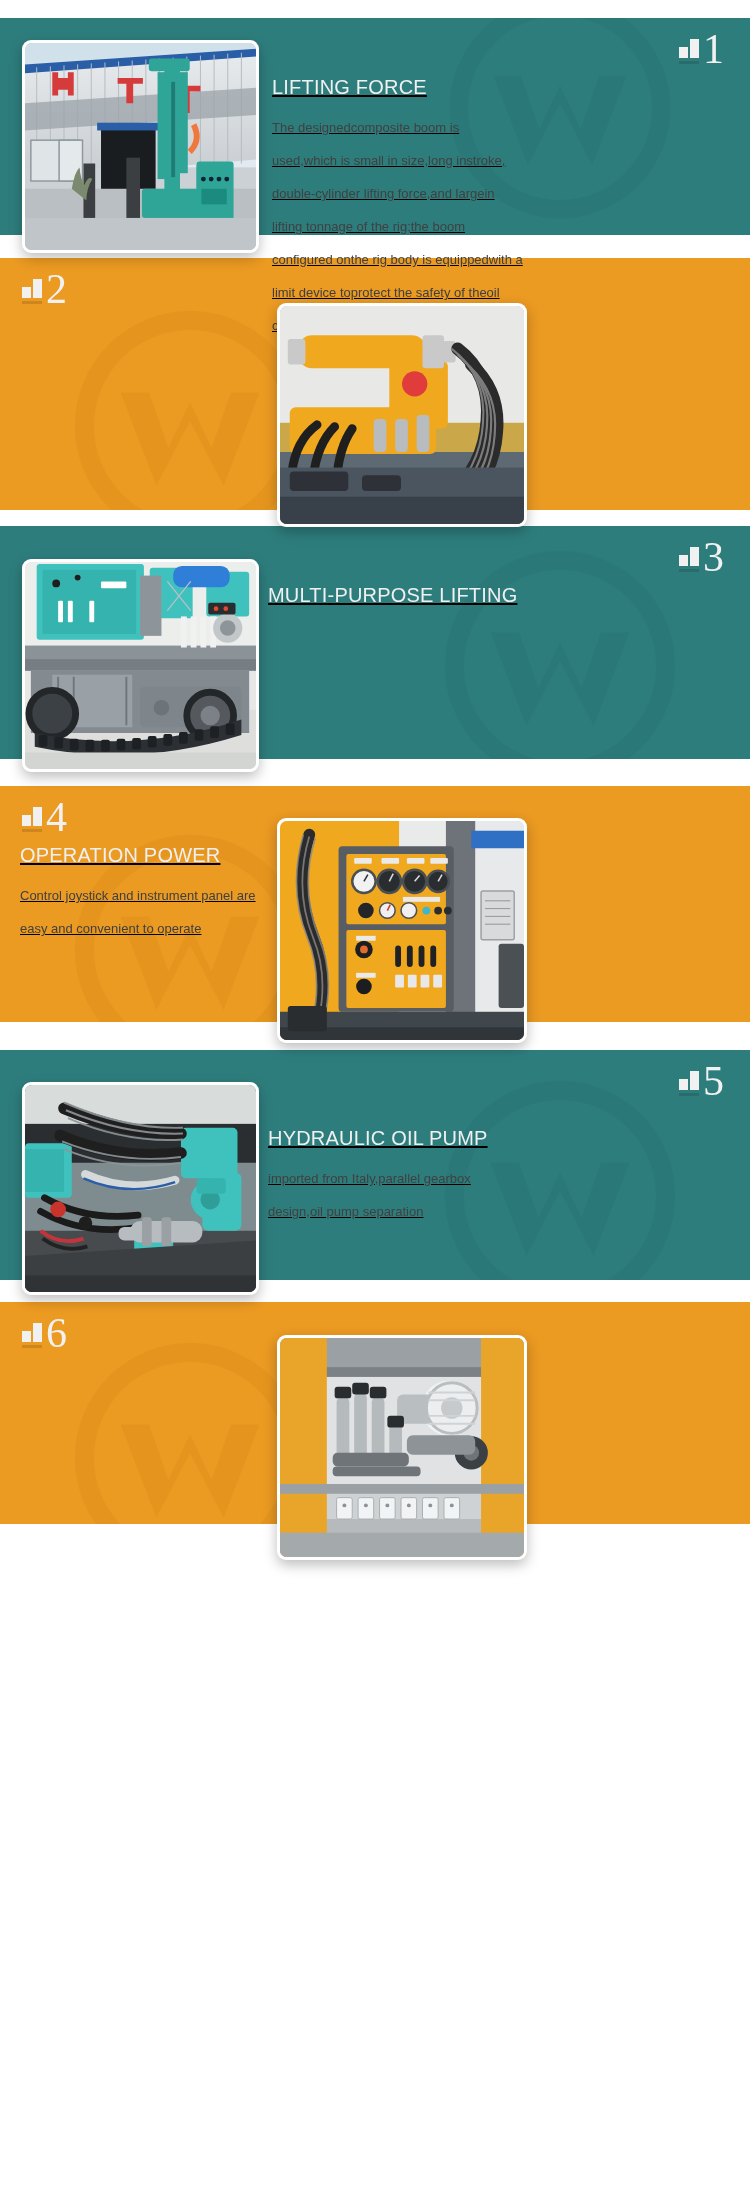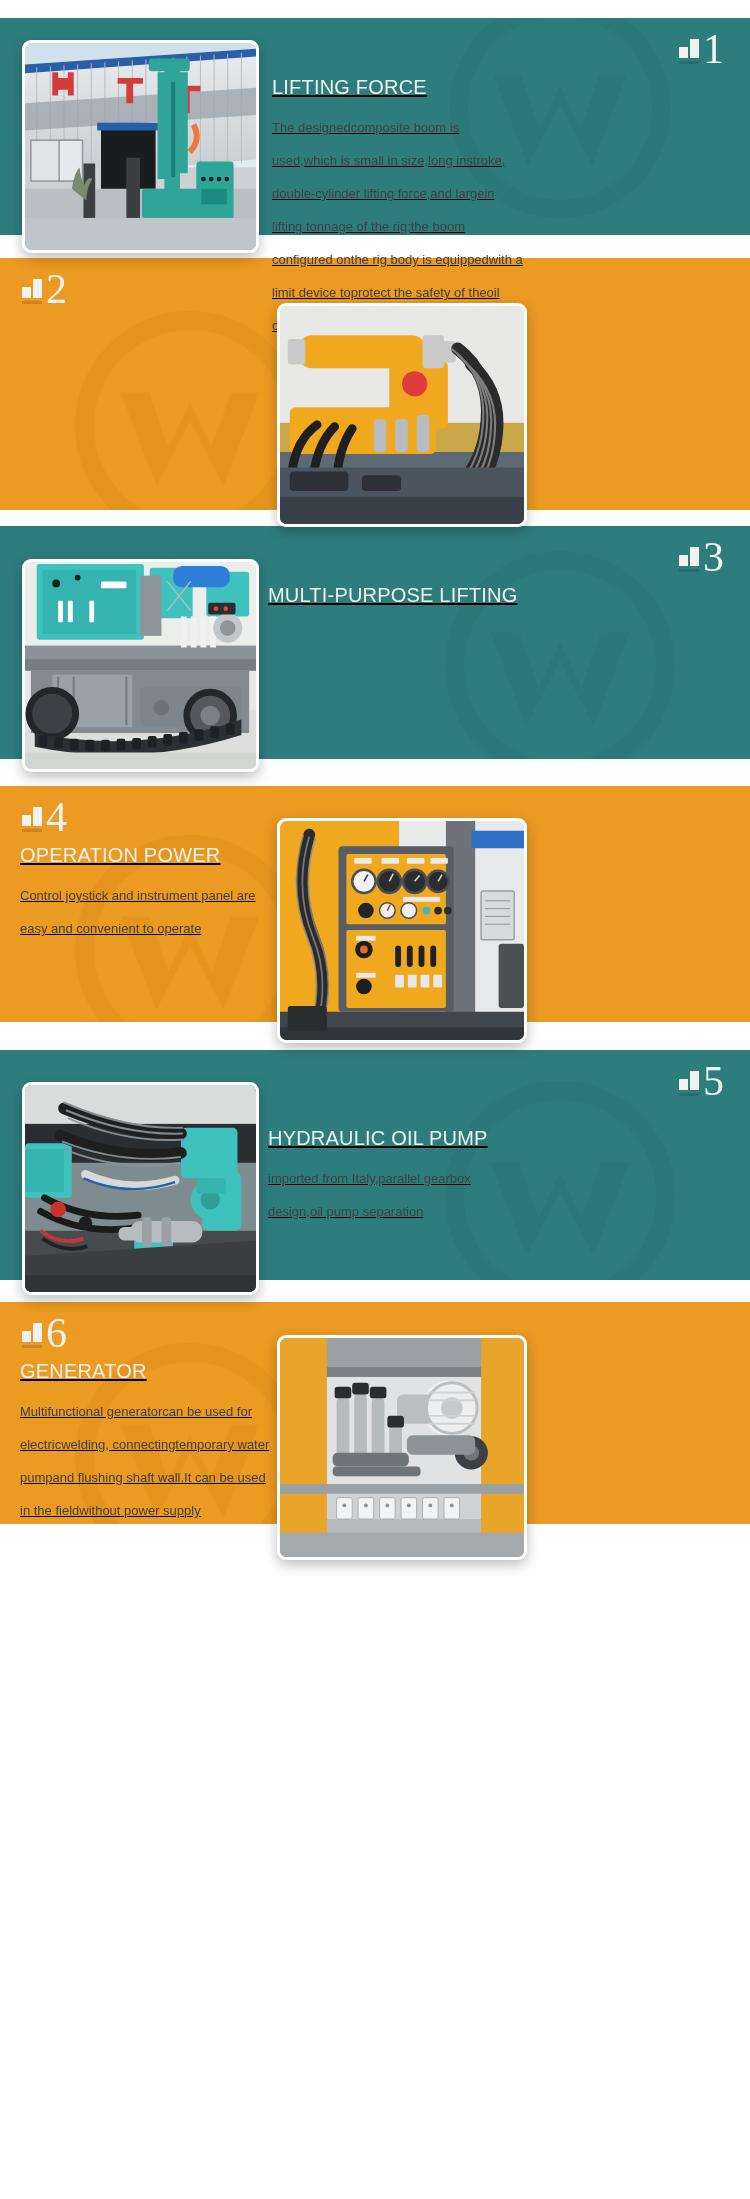--- a/index.html
+++ b/index.html
@@ -562,24 +562,20 @@
     </div>
 
     <div class="badge" style="left:22px; top:12px;">
       <span class="bars">
         <i class="bar b1"></i>
         <i class="bar b2"></i>
       </span>
       <span class="num">6</span>
     </div>
 
-    <div class="txt" style="left:20px; top:56px; width:258px;">
-      <div class="title">GENERATOR</div>
-      <div class="desc">Multifunctional generatorcan be used for electricwelding, connectingtemporary water pumpand flushing shaft wall.It can be used in the fieldwithout power supply</div>
-    </div>
 
     <div class="photo" style="left:277px; top:33px; width:250px; height:225px;">
       <div class="inner">
         <svg viewBox="0 0 250 225" preserveAspectRatio="none">
           <rect width="250" height="225" fill="#d7d9da"></rect>
           <rect y="0" width="250" height="34" fill="#9aa0a3"></rect>
           <rect y="30" width="250" height="14" fill="#7b8184"></rect>
           <rect y="150" width="250" height="75" fill="#cfd2d4"></rect>
           <rect y="186" width="250" height="39" fill="#b6babd"></rect>
           <rect x="0" y="40" width="250" height="112" fill="#e0e2e3"></rect>

